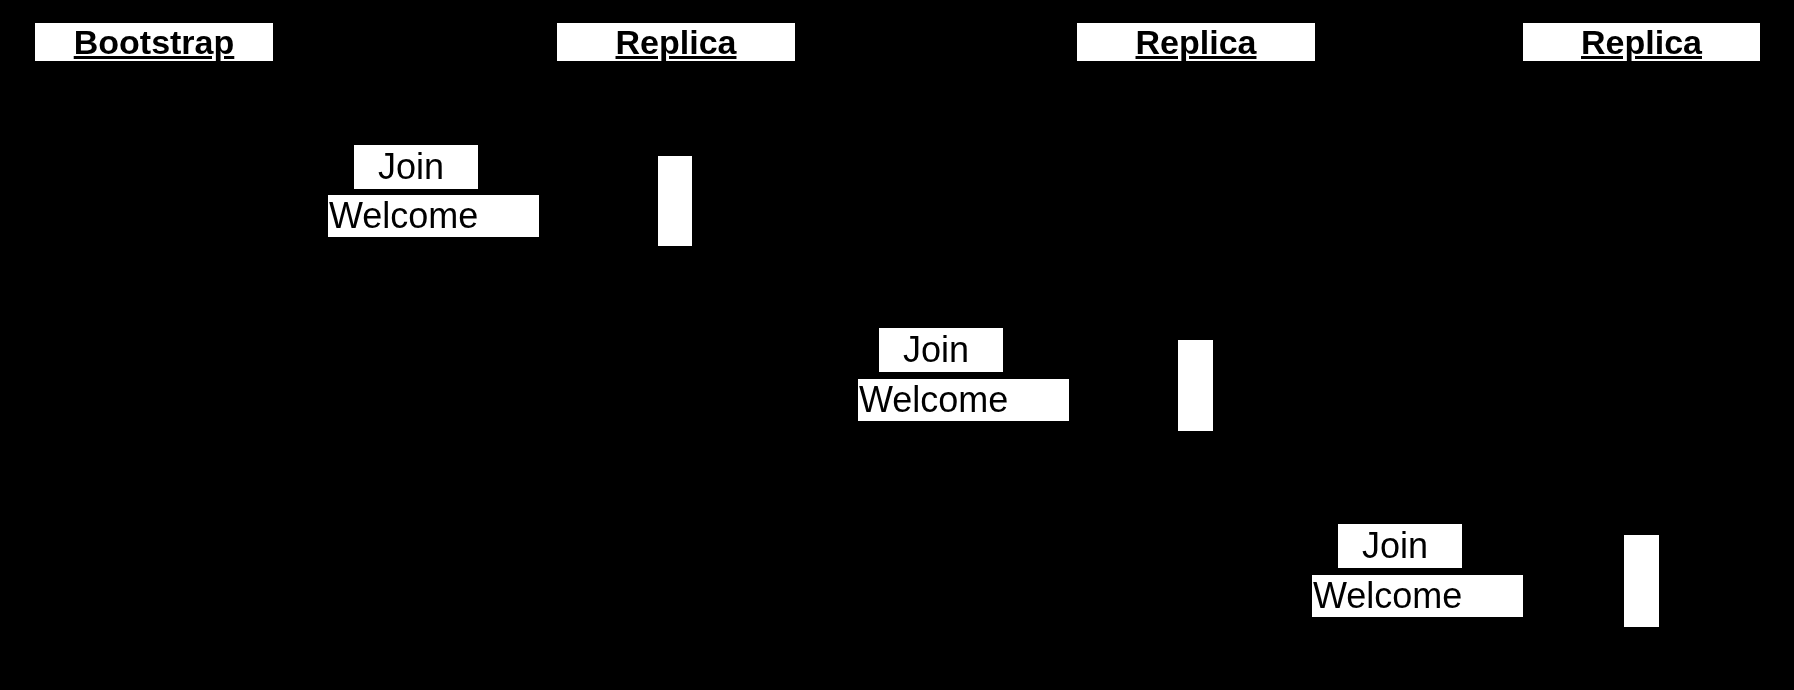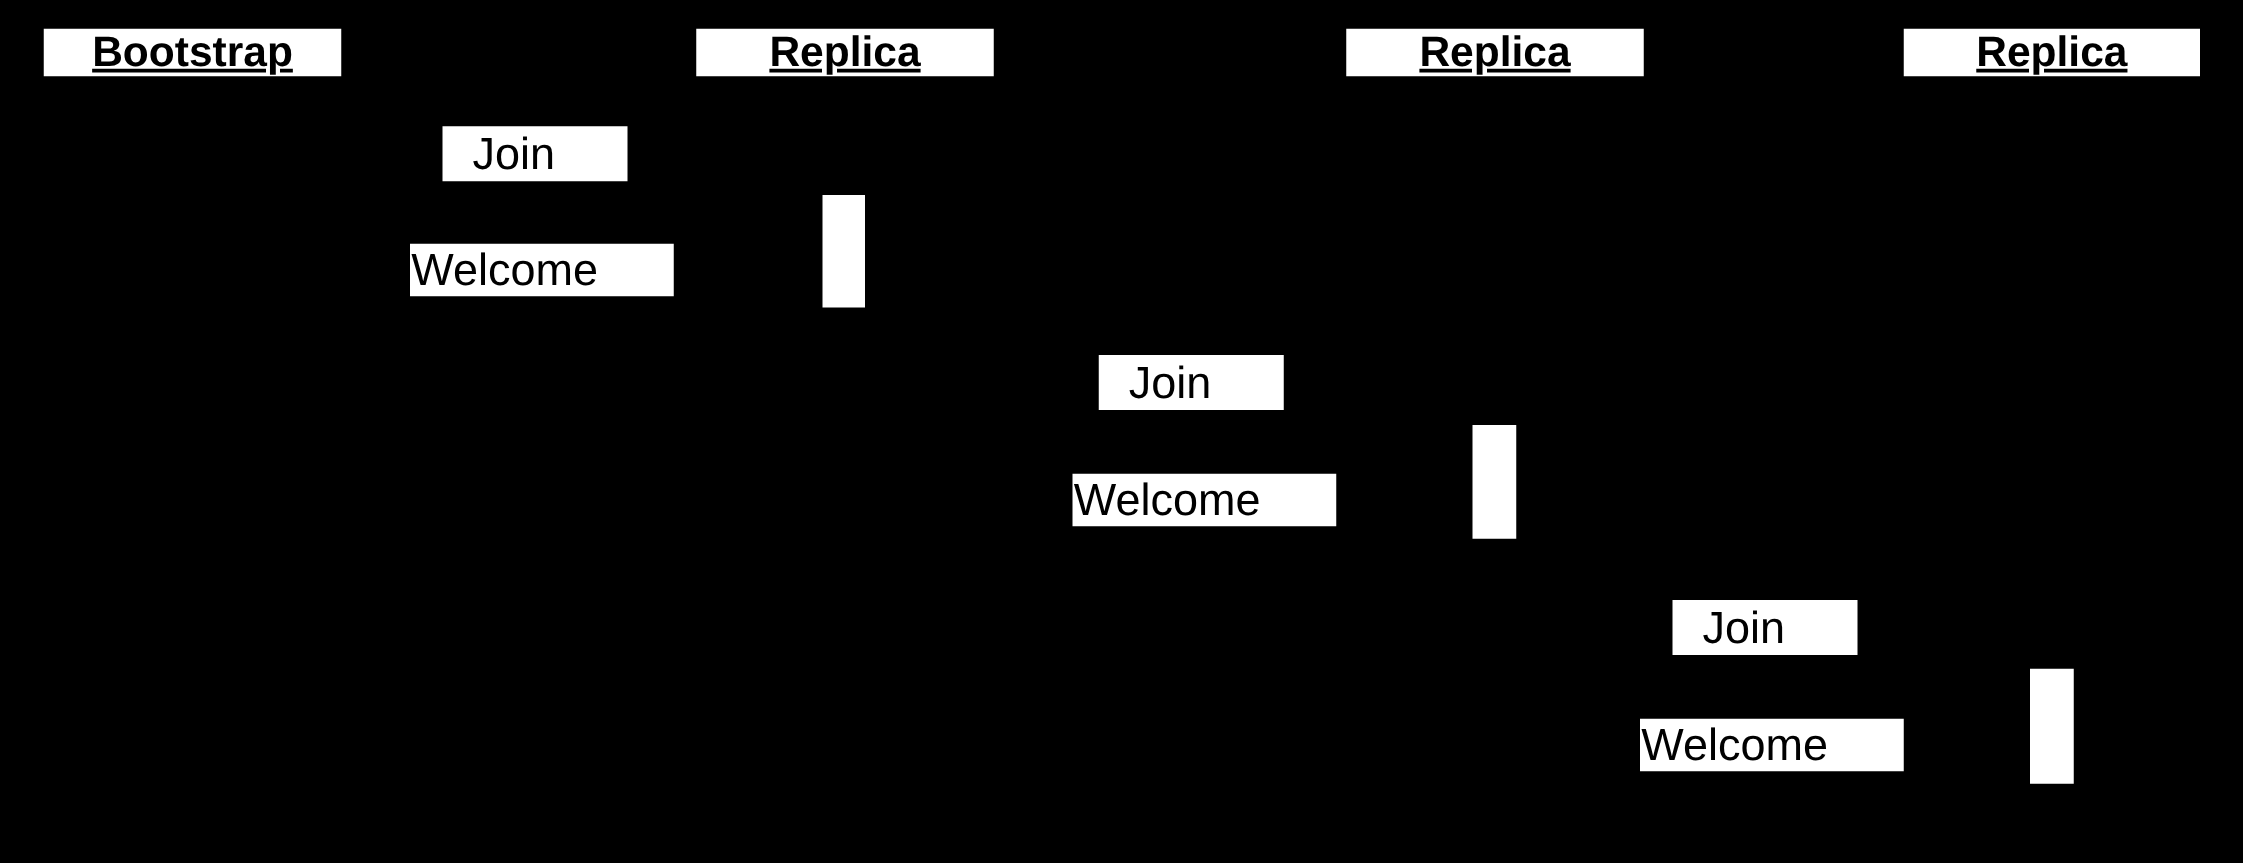--- a/index.html
+++ b/index.html
@@ -36,23 +36,24 @@
     background: #ffffff;
     color: #000000;
     display: flex;
     align-items: center;
     font-size: 36px;
     font-weight: normal;
     line-height: 1;
     box-sizing: border-box;
   }
   .msg-join {
-    width: 148px;
+    width: 124px;
     height: 44px;
     padding-left: 24px;
+    margin-top: 44px;
   }
   .msg-welcome {
     width: 211px;
     height: 42px;
     padding-left: 1px;
   }
   .activation-bar {
     position: absolute;
     background: #ffffff;
   }

